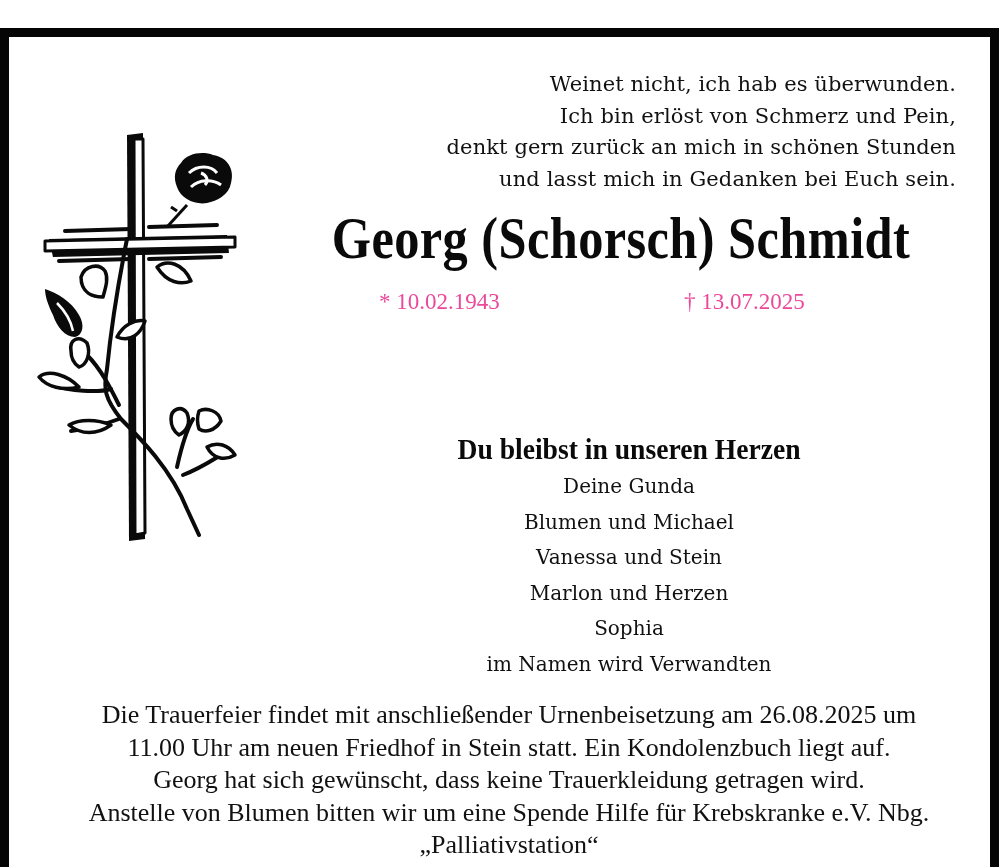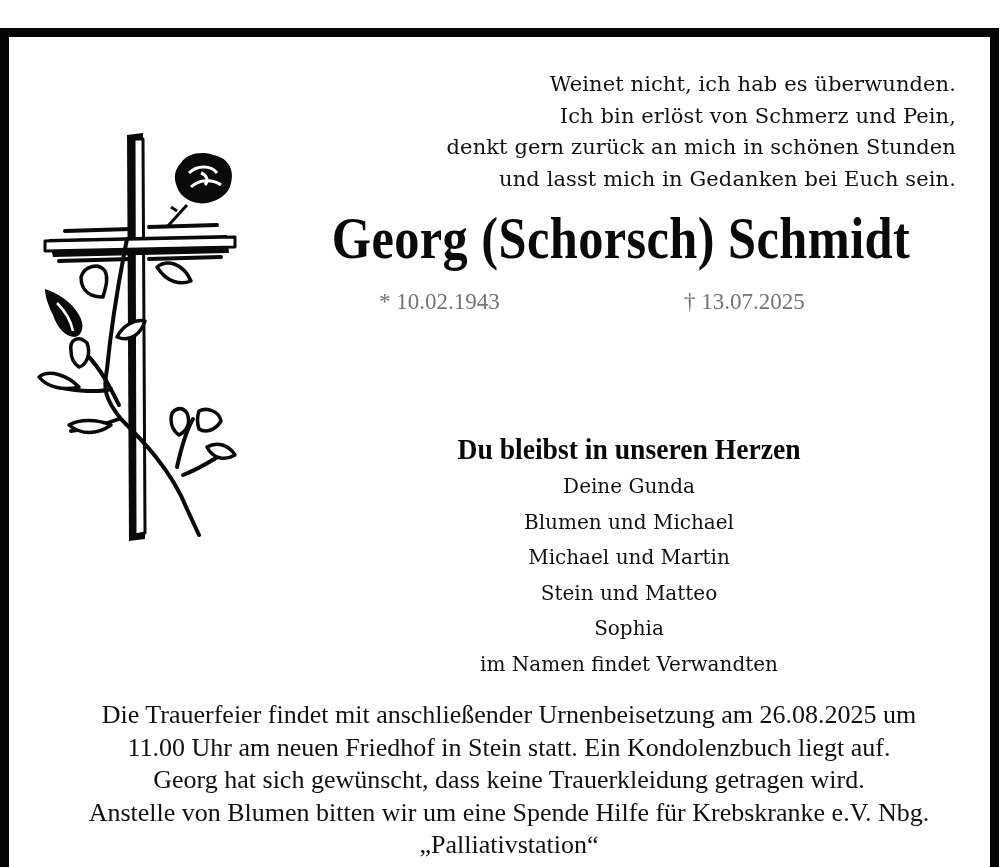--- a/index.html
+++ b/index.html
@@ -4,21 +4,21 @@
 <style>
   html, body { margin: 0; padding: 0; background: #ffffff; }
   body { width: 1000px; height: 867px; position: relative; overflow: hidden; }
   .frame {
     position: absolute; left: 0; top: 0; width: 990px; height: 858px;
     border-top: 9px solid #050505; border-left: 9px solid #050505;
     border-right: 9px solid #050505; border-bottom: 9px solid #050505;
     box-sizing: border-box; width: 999px; height: 867px; background: #fff; margin-top: 28px;
   }
   .serif { font-family: "DejaVu Serif", "Liberation Serif", serif; color: #111; }
-  .cond  { font-family: "Liberation Serif", "DejaVu Serif", serif; color: #737373; }
+  .cond  { font-family: "Liberation Serif", "DejaVu Serif", serif; color: #ec4899; }
 
   .poem {
     position: absolute; right: 34px; top: 32px; text-align: right;
     font-size: 21px; line-height: 31.5px; letter-spacing: 0.1px;
   }
   .poem div { white-space: nowrap; }
 
   .name {
     position: absolute; left: 252px; top: 166px; width: 720px; text-align: center;
     font-family: "Liberation Serif", "DejaVu Serif", serif; font-weight: bold;
@@ -139,24 +139,24 @@
     <span class="born">* 10.02.1943</span>
     <span class="died">† 13.07.2025</span>
   </div>
 
 
   <div class="motto">Du bleibst in unseren Herzen</div>
 
   <div class="family serif">
     <div>Deine Gunda</div>
     <div>Blumen und Michael</div>
-    <div>Michael und Martin</div>
-    <div>Stein und Matteo</div>
+    <div>Vanessa und Stein</div>
+    <div>Marlon und Herzen</div>
     <div>Sophia</div>
-    <div>im Namen findet Verwandten</div>
+    <div>im Namen wird Verwandten</div>
   </div>
 
   <div class="notice">
     <div>Die Trauerfeier findet mit anschließender Urnenbeisetzung am 26.08.2025 um</div>
     <div>11.00 Uhr am neuen Friedhof in Stein statt. Ein Kondolenzbuch liegt auf.</div>
     <div>Georg hat sich gewünscht, dass keine Trauerkleidung getragen wird.</div>
     <div>Anstelle von Blumen bitten wir um eine Spende Hilfe für Krebskranke e.V. Nbg.</div>
     <div>„Palliativstation“</div>
   </div>
 

